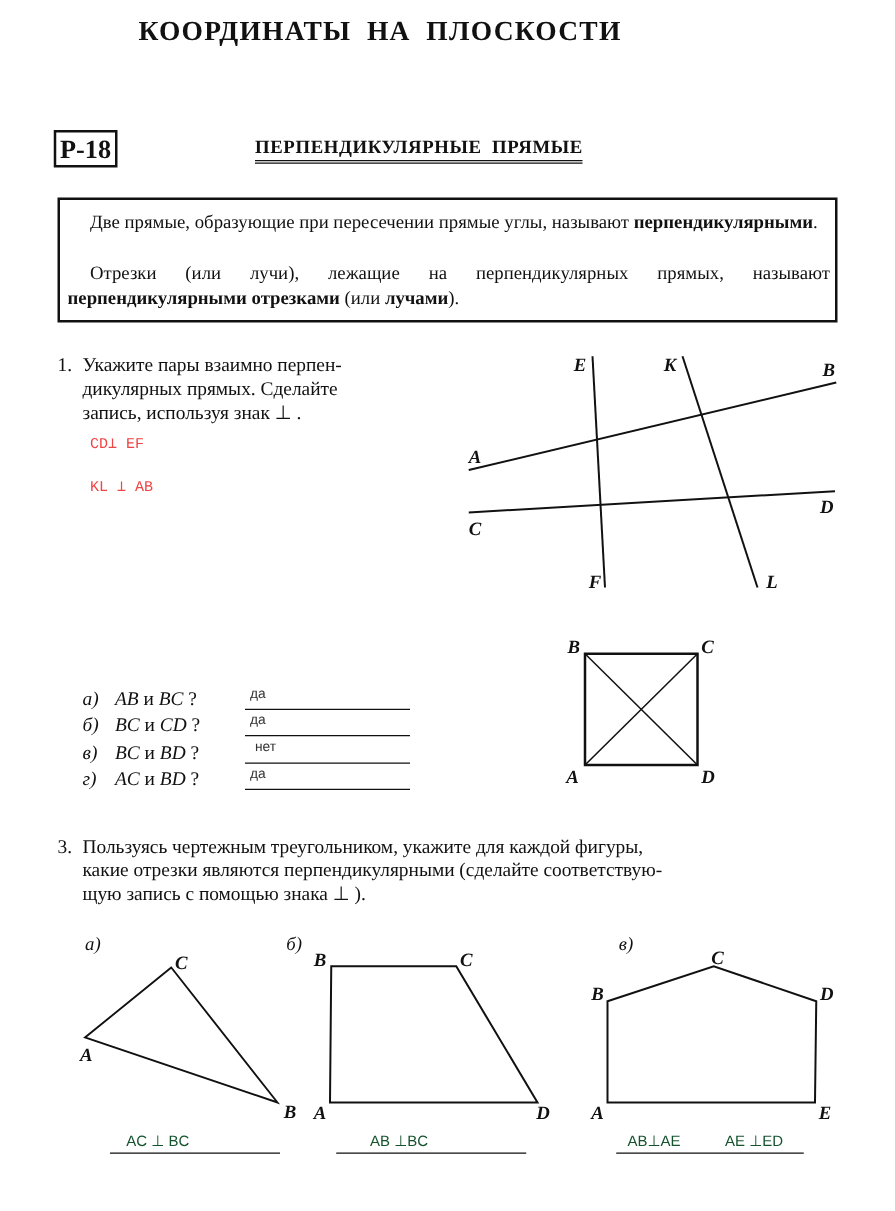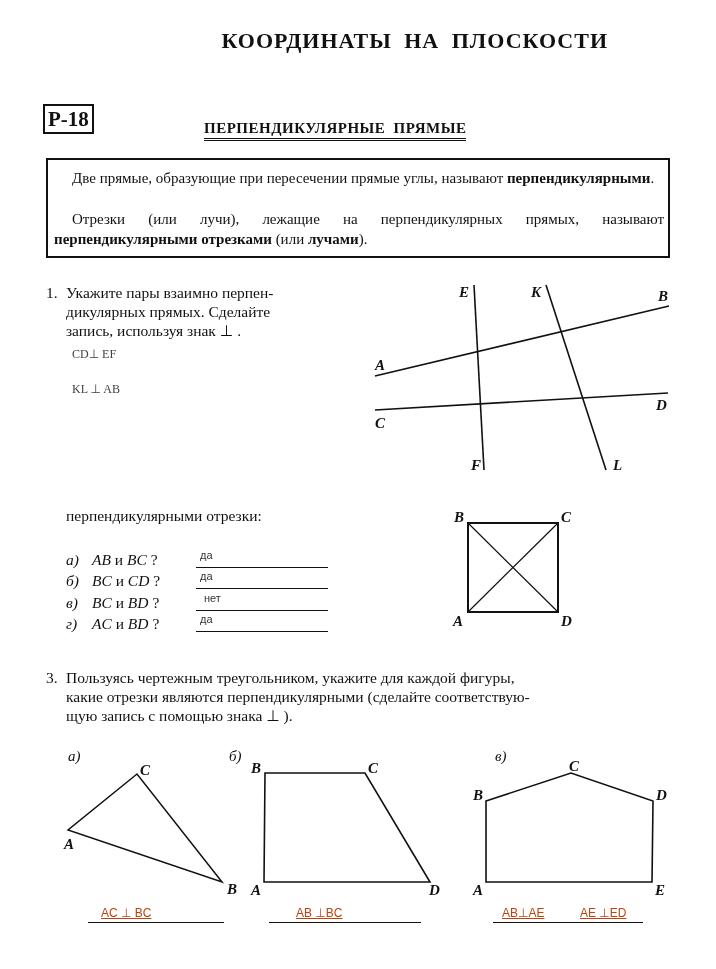--- a/index.html
+++ b/index.html
@@ -1,36 +1,36 @@
 <!DOCTYPE html>
 <html><head>
 <meta charset="utf-8">
 <style>
   html, body { margin: 0; padding: 0; background: #ffffff; }
   body { width: 716px; height: 969px; position: relative; overflow: hidden; color: #111; font-family: "DejaVu Serif", "Liberation Serif", serif; }
   .abs { position: absolute; }
-  .page-title { left: 0; width: 608px; top: 28px; text-align: right; font-family: "Liberation Serif", serif; font-weight: bold; font-size: 22px; letter-spacing: 1px; word-spacing: 6px; }
+  .page-title { left: 0; width: 608px; top: 12px; text-align: center; font-family: "Liberation Serif", serif; font-weight: bold; font-size: 22px; letter-spacing: 1px; word-spacing: 6px; }
   .code-box { left: 43px; top: 104px; border: 2px solid #111; padding: 0 3px; font-family: "Liberation Serif", serif; font-weight: bold; font-size: 21px; line-height: 26px; }
-  .section-title { left: 204px; top: 120px; font-family: "Liberation Serif", serif; font-weight: bold; font-size: 15px; letter-spacing: 0.5px; word-spacing: 4px; border-bottom: 3px double #111; padding-bottom: 1px; }
+  .section-title { left: 204px; top: 110px; font-family: "Liberation Serif", serif; font-weight: bold; font-size: 15px; letter-spacing: 0.5px; word-spacing: 4px; border-bottom: 3px double #111; padding-bottom: 1px; }
   .def-box { left: 46px; top: 158px; width: 610px; height: 96px; border: 2px solid #111; padding: 0 4px 0 6px; font-family: "Liberation Serif", serif; font-size: 15px; line-height: 20px; }
   .def-box p { margin: 0; text-align: justify; text-indent: 18px; }
   .def-box p + p { margin-top: 21px; }
   b { font-weight: bold; }
   .task-text { font-family: "Liberation Serif", serif; font-size: 15.5px; line-height: 19px; }
   .num { display: inline-block; width: 20px; }
   .ind { padding-left: 20px; }
-  .hand { font-family: Liberation Serif, serif; font-size: 12px; color: #404040; }
+  .hand { font-family: Liberation Mono, monospace; font-size: 12px; color: #ef4444; }
   .q-row { position: absolute; left: 66px; font-family: "Liberation Serif", serif; font-size: 15.5px; height: 20px; line-height: 20px; white-space: nowrap; }
   .q-row .lbl { font-style: italic; display: inline-block; width: 26px; }
   .q-row .seg { font-style: italic; font-weight: normal; }
   .ans-line { position: absolute; left: 196px; top: 0; width: 132px; height: 17px; border-bottom: 1px solid #111; }
   .ans-line span { position: absolute; left: 4px; top: -5px; font-family: "Liberation Sans", sans-serif; font-size: 11px; color: #333; }
   svg text { font-family: "Liberation Serif", serif; font-style: italic; font-weight: bold; font-size: 15px; fill: #111; }
   .fig-label { position: absolute; font-family: "Liberation Serif", serif; font-style: italic; font-size: 15px; }
-  .rec { position: absolute; font-family: "Liberation Sans", sans-serif; font-size: 12px; color: #c2410c; white-space: nowrap; text-decoration: underline; }
+  .rec { position: absolute; font-family: "Liberation Sans", sans-serif; font-size: 12px; color: #14532d; white-space: nowrap; }
   .rec-line { position: absolute; height: 0; border-bottom: 1px solid #111; }
 </style>
 </head>
 <body>
 
 <div class="abs page-title">КООРДИНАТЫ НА ПЛОСКОСТИ</div>
 <div class="abs code-box">Р-18</div>
 <div class="abs section-title">ПЕРПЕНДИКУЛЯРНЫЕ ПРЯМЫЕ</div>
 
 <div class="abs def-box">
@@ -86,21 +86,20 @@
 
   <polygon points="486,801 571,773 653,801 652,882 486,882" stroke="#111" stroke-width="1.6" fill="none"></polygon>
   <text x="473" y="800">B</text>
   <text x="569" y="771">C</text>
   <text x="656" y="800">D</text>
   <text x="473" y="895">A</text>
   <text x="655" y="895">E</text>
 </svg>
 
 <div class="abs task-text" style="left:46px; top:506px;">
-  <div class="ind">перпендикулярными отрезки:</div>
 </div>
 
 <div class="q-row" style="top:550px;">
   <span class="lbl">а)</span><span class="seg">AB</span><span> и </span><span class="seg">BC</span><span> ?</span>
   <div class="ans-line" style="left:130px;">
       <span>да</span>
     </div>
 </div>
 <div class="q-row" style="top:571px;">
   <span class="lbl">б)</span><span class="seg">BC</span><span> и </span><span class="seg">CD</span><span> ?</span>

